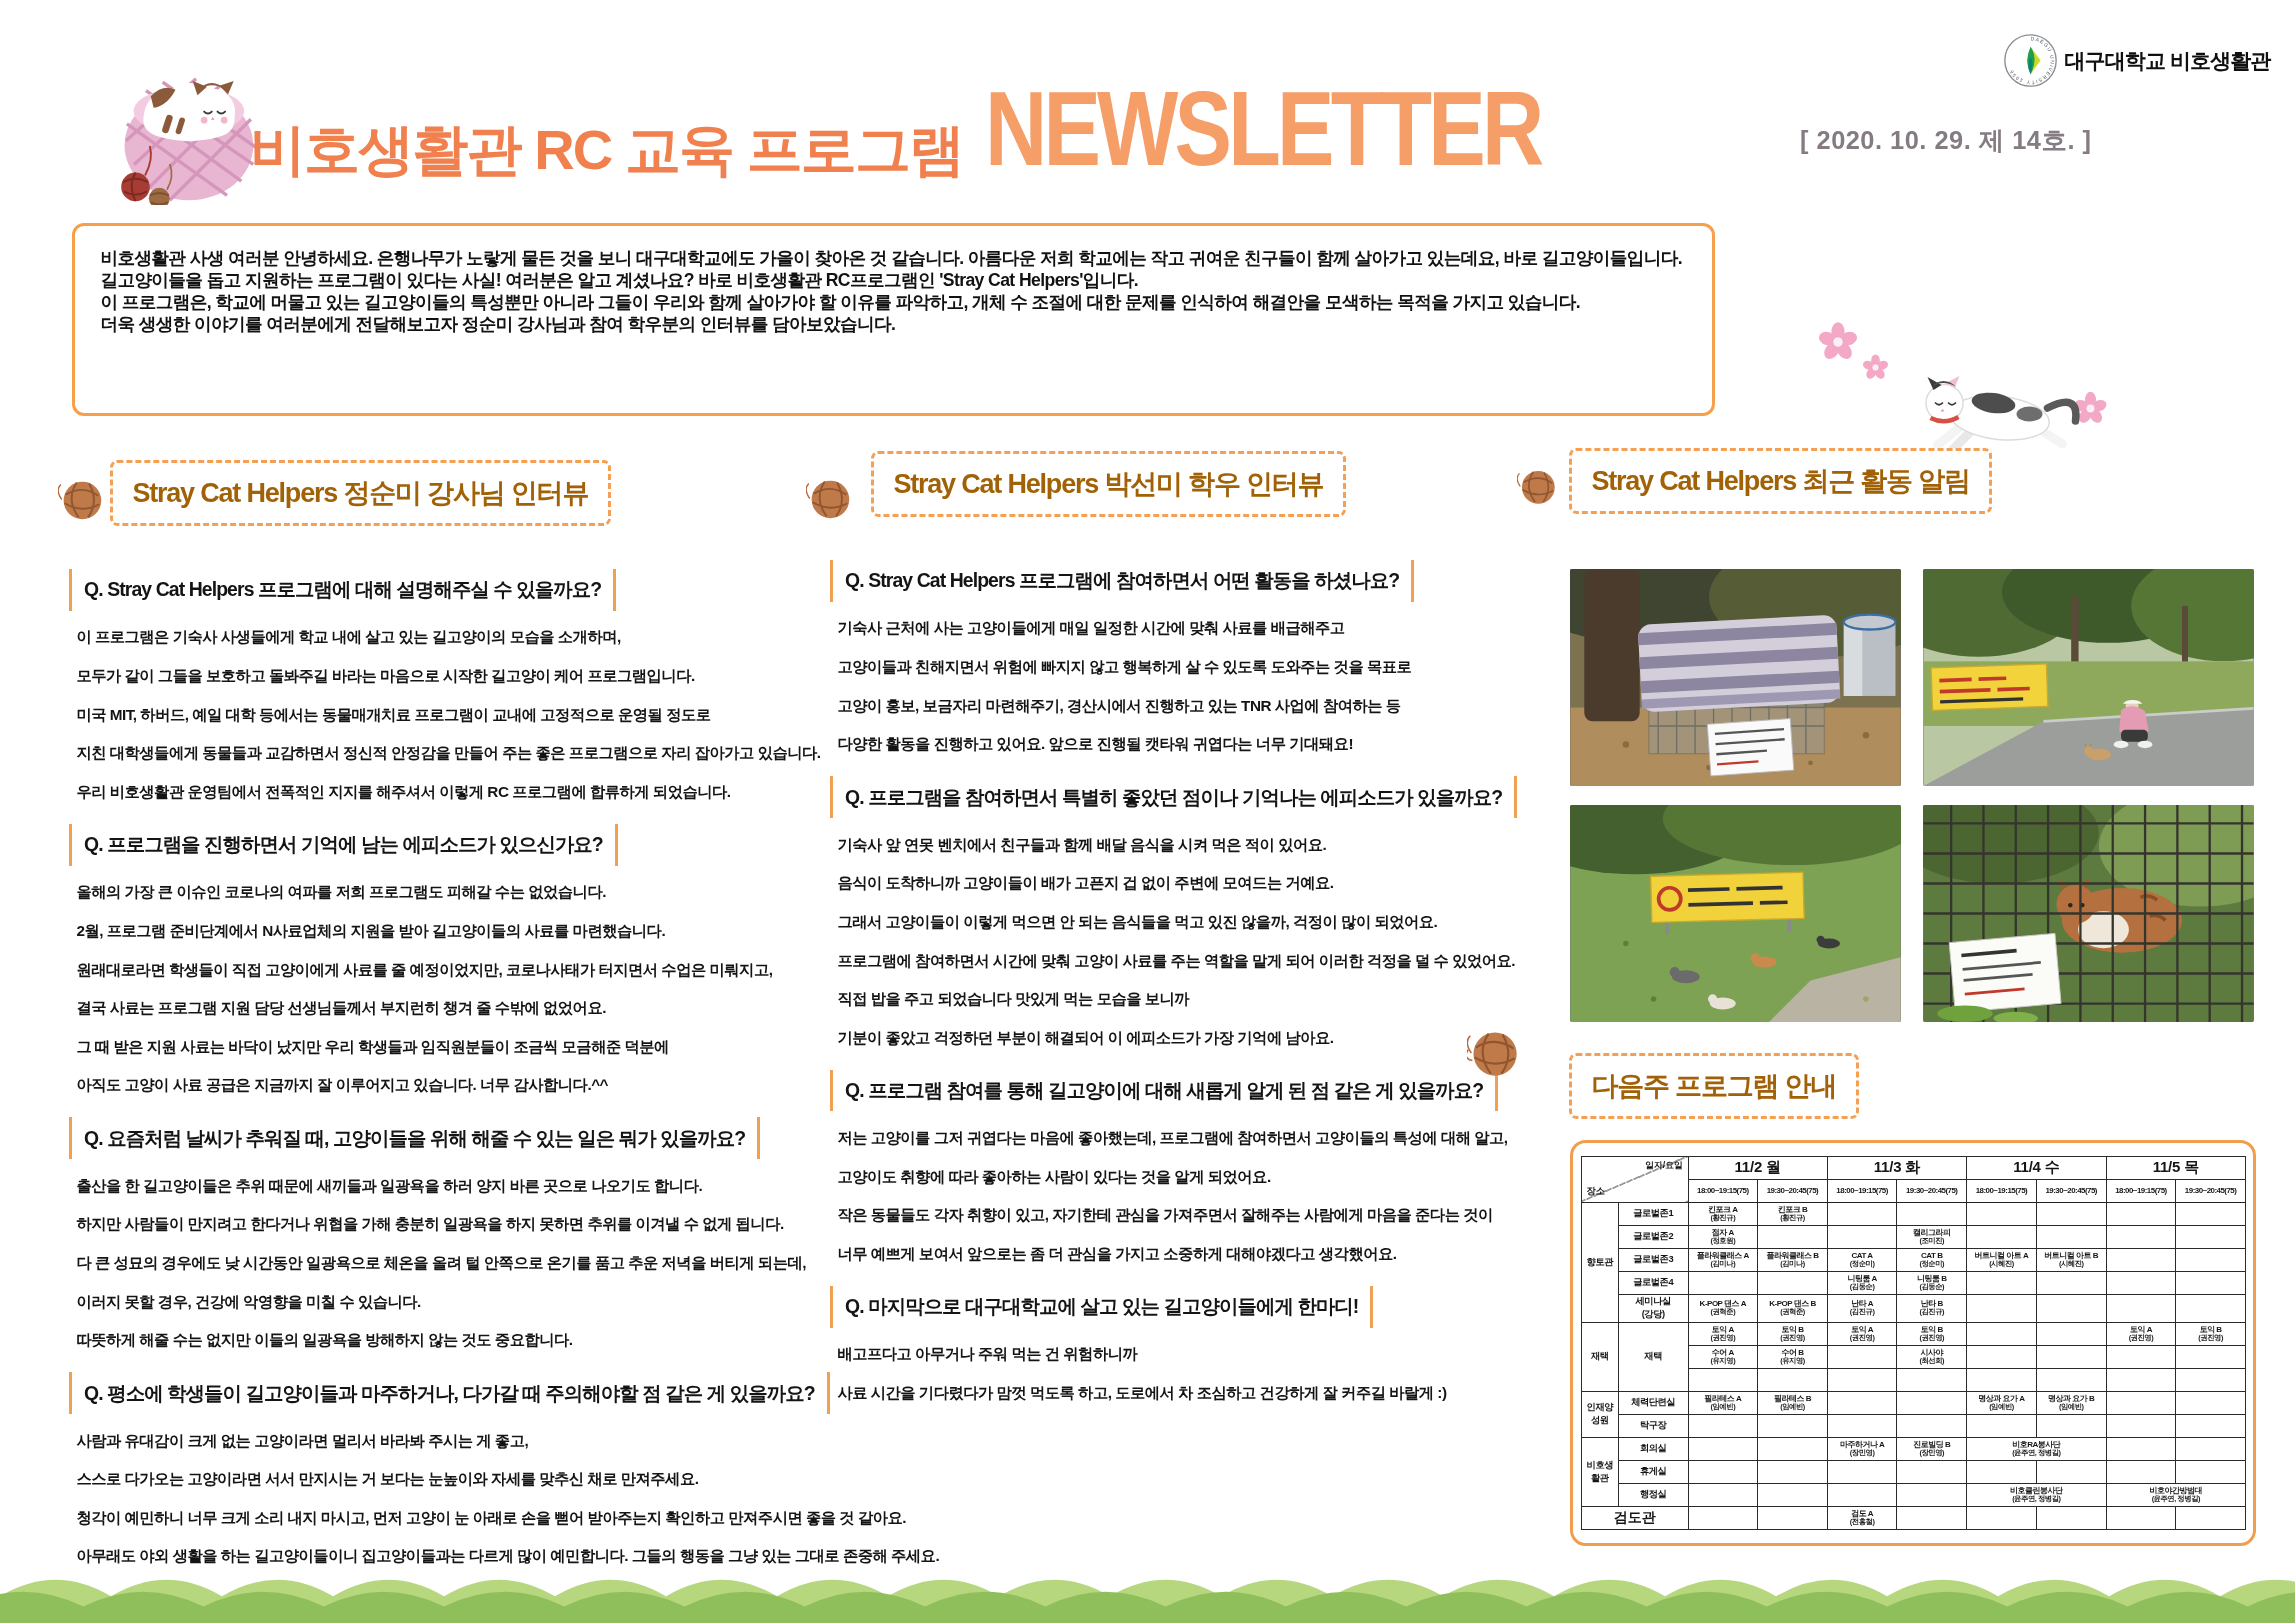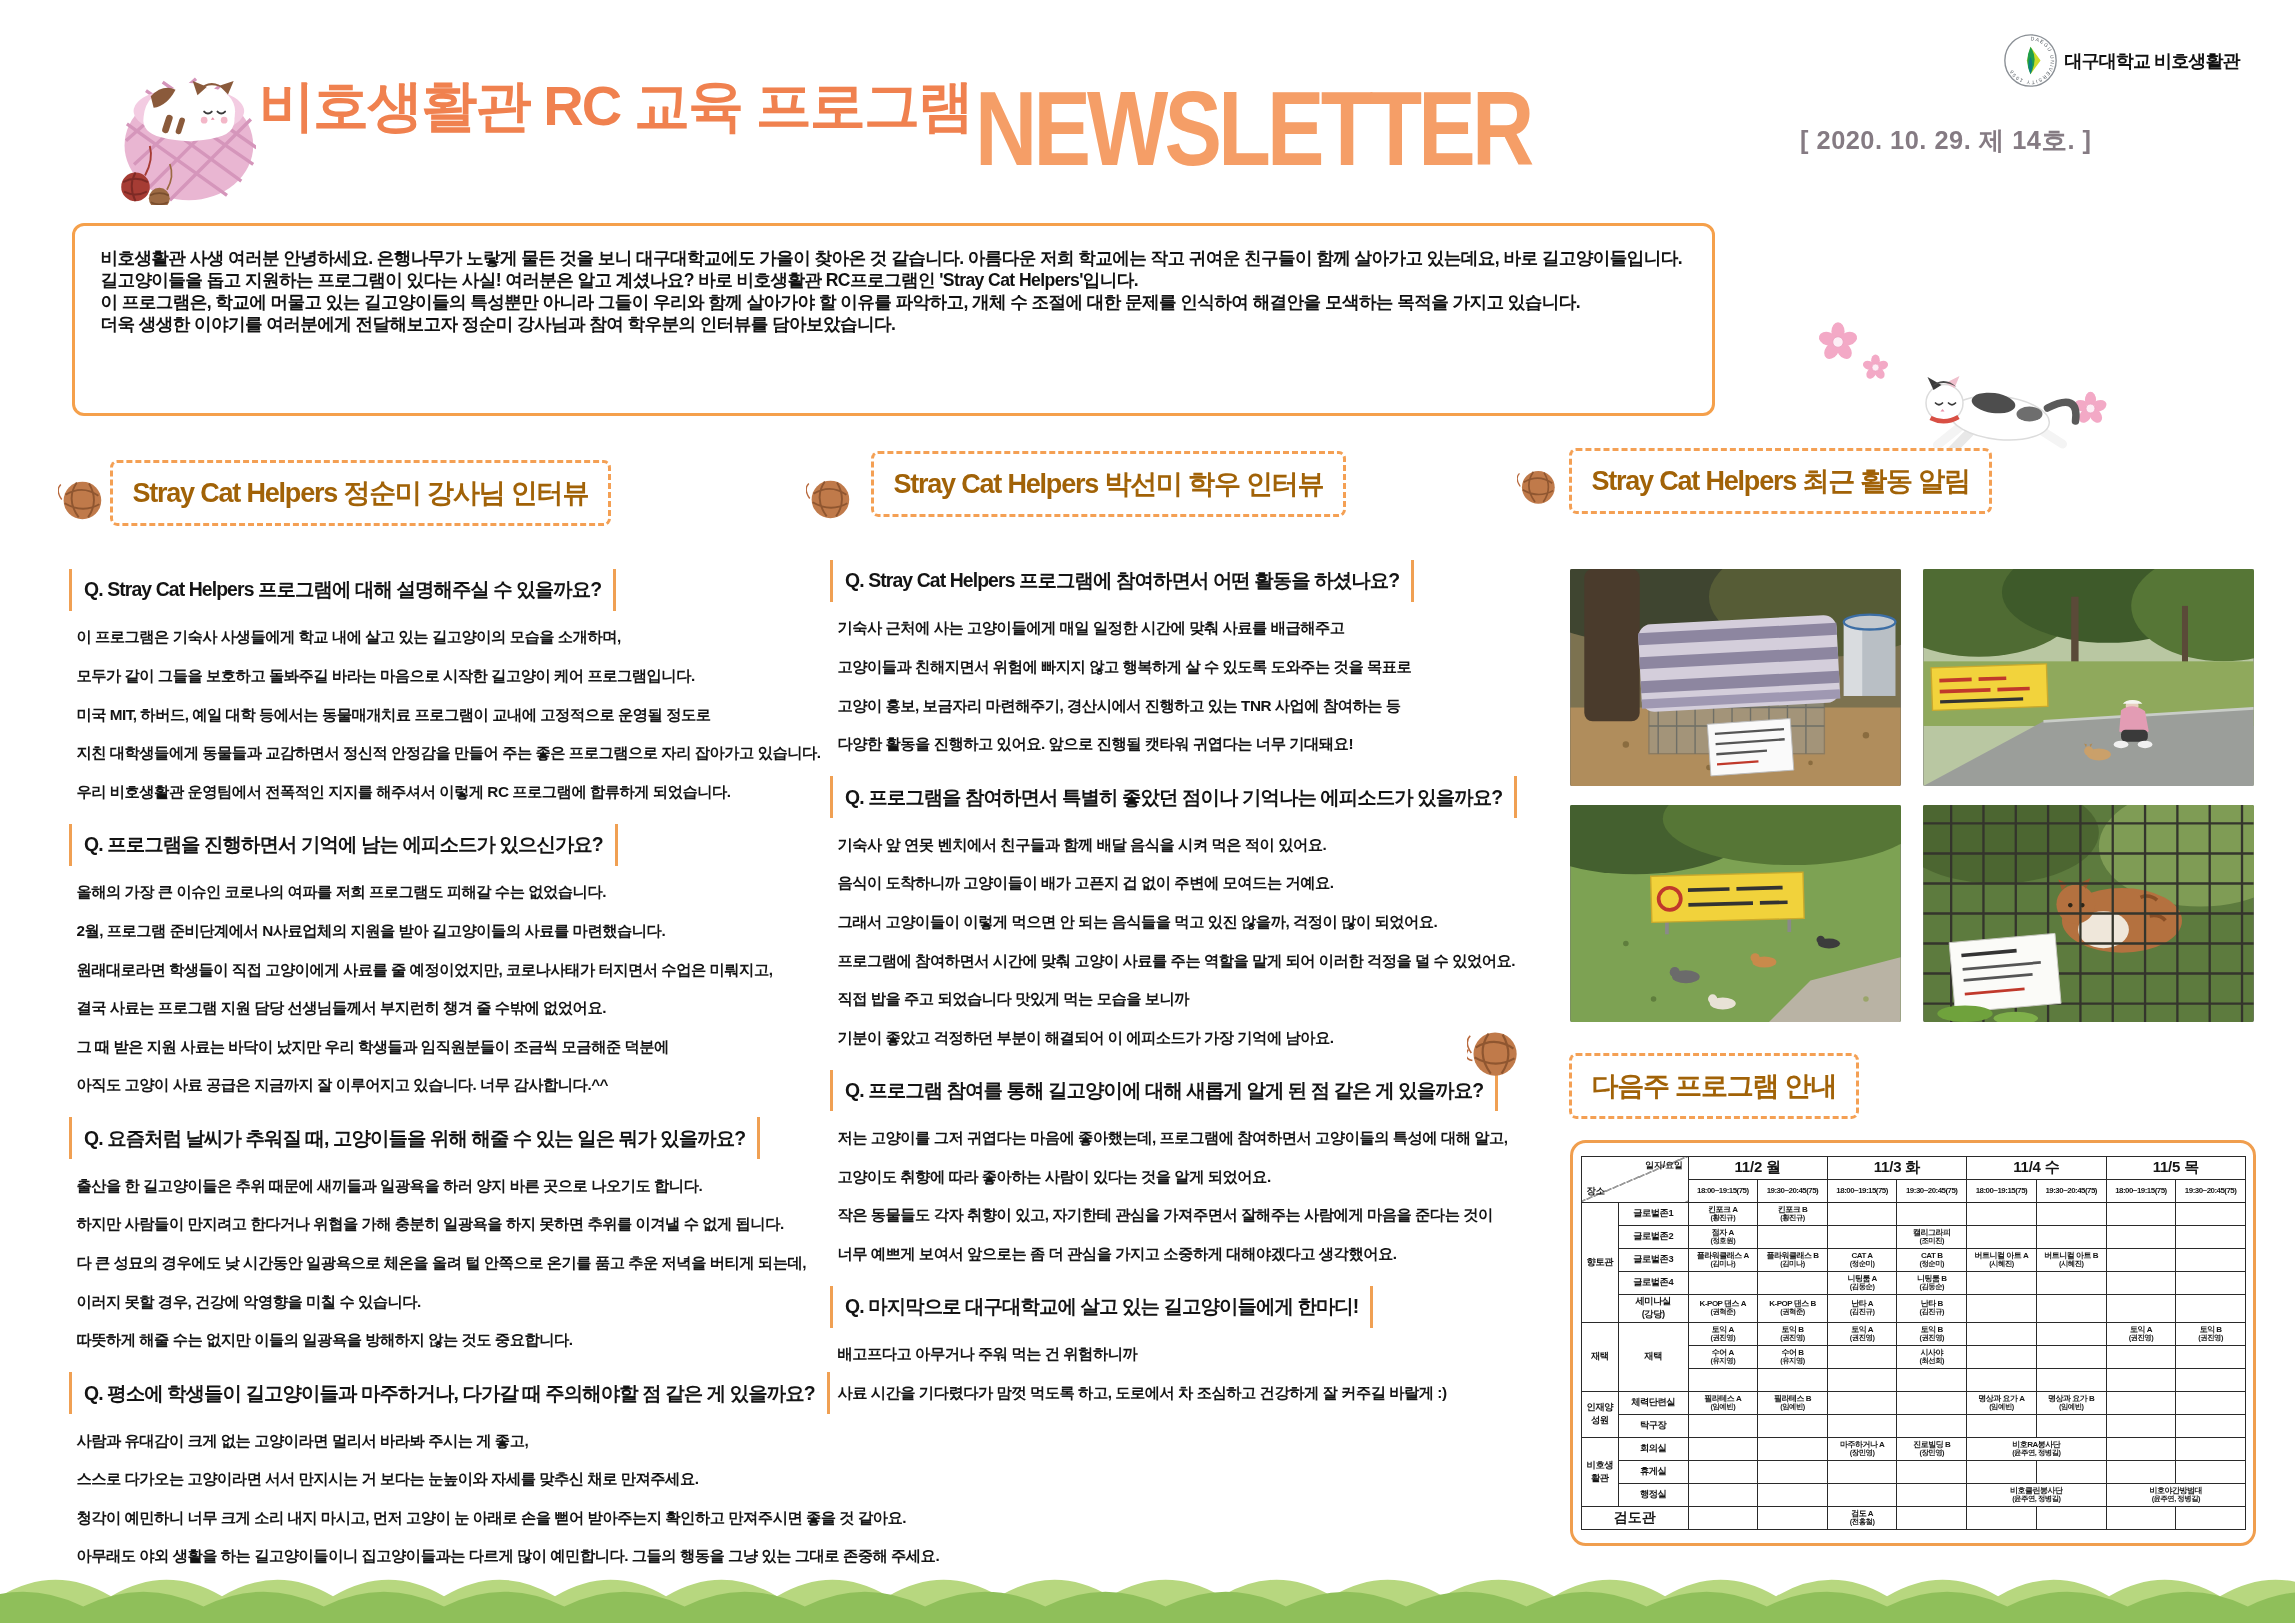--- a/index.html
+++ b/index.html
@@ -1,27 +1,27 @@
 <!DOCTYPE html>
 <html style="font-size:7.4px"><head>
 <meta charset="utf-8">
 <style>
   html,body{margin:0;padding:0;background:#fff;}
   .page{position:relative;width:2295px;height:1623px;background:#ffffff;overflow:hidden;
         font-family:"Liberation Sans", sans-serif;color:#151515;}
 
   
   .cat-logo{position:absolute;left:117px;top:62px;width:139px;height:143px;}
-  .main-title{position:absolute;left:259px;top:69px;display:flex;align-items:flex-start;gap:3px;white-space:nowrap;}
+  .main-title{position:absolute;left:250px;top:69px;display:flex;align-items:flex-end;gap:22px;white-space:nowrap;}
   .title-ko{font-size:56px;font-weight:800;color:#f0814f;letter-spacing:-1.9px;}
   .title-en{font-size:105px;font-weight:800;color:#f59e67;letter-spacing:-4.6px;display:inline-block;transform:scaleX(.82);transform-origin:left bottom;}
   .issue-date{position:absolute;left:1800px;top:124px;font-size:25.4px;font-weight:700;color:#857b83;letter-spacing:0.5px;}
   .univ{position:absolute;left:2003px;top:33px;display:flex;align-items:center;gap:6.5px;}
   .univ-emblem{width:55px;height:55px;}
-  .univ-name{font-size:18px;font-weight:800;color:#101010;letter-spacing:-0.9px;}
+  .univ-name{font-size:21px;font-weight:800;color:#101010;letter-spacing:-0.9px;}
 
   
   .intro-box{position:absolute;left:72px;top:223px;width:1643px;height:193px;border:3.2px solid #f5a04b;
              border-radius:12px;box-sizing:border-box;padding:22px 25.4px;display:flex;flex-direction:column;justify-content:flex-start;background:#fff;}
   .intro-box p{margin:0;font-size:17.6px;font-weight:600;letter-spacing:-0.6px;line-height:1.25;color:#121212;white-space:nowrap;}
 
   
   .col{position:absolute;}
   .col1{left:69px;top:460px;width:754px;}
   .col2{left:830px;top:451px;width:759px;}

